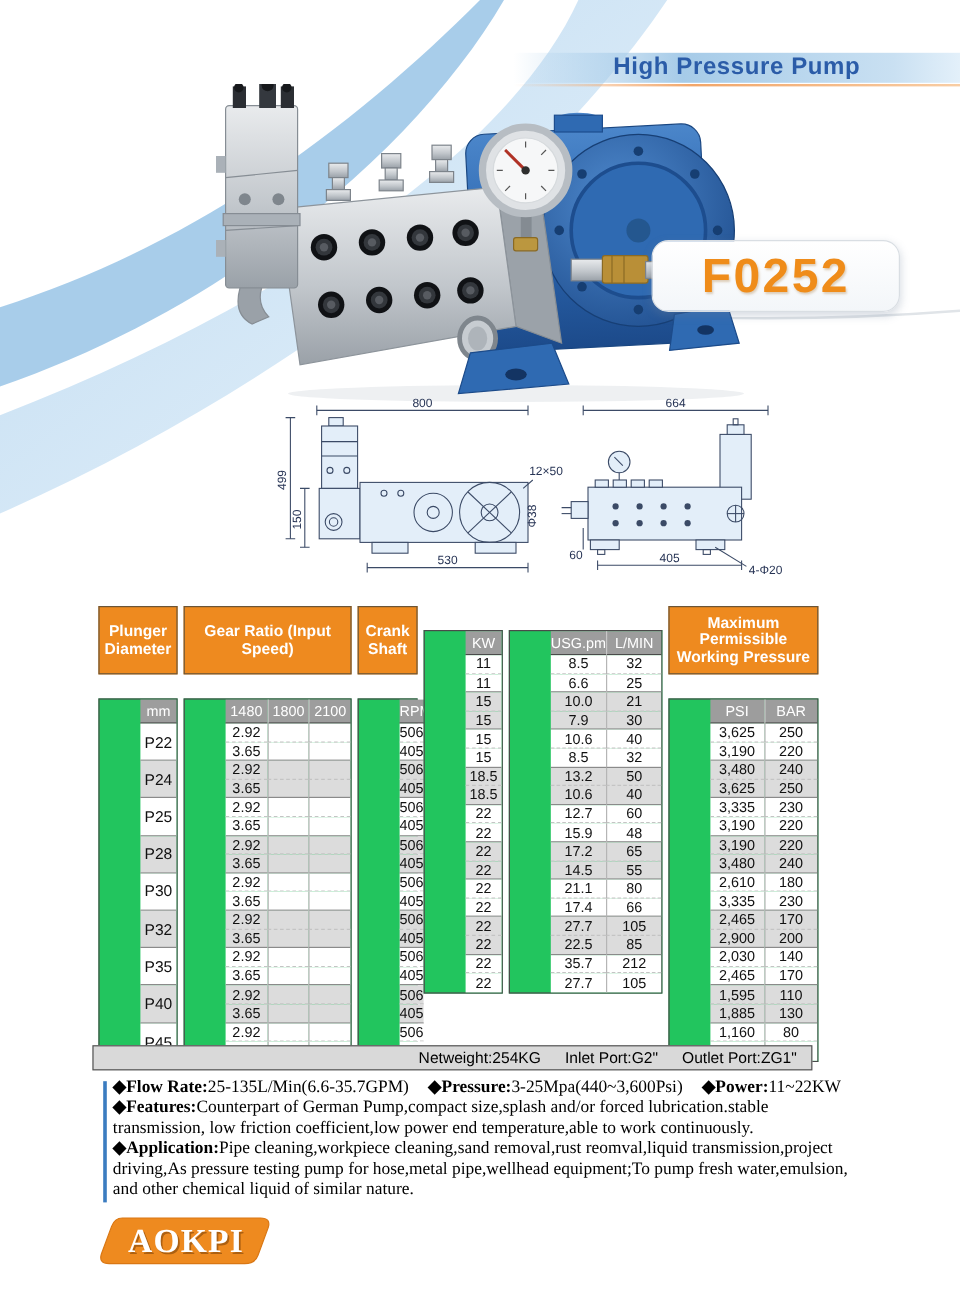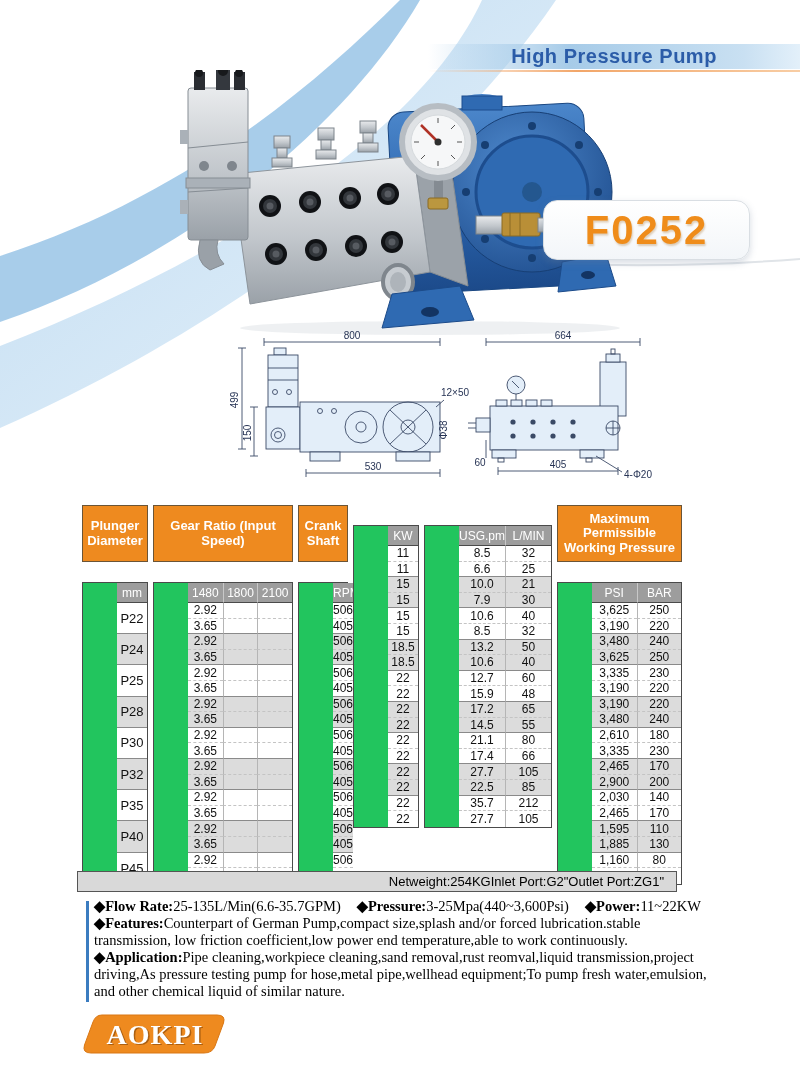--- a/index.html
+++ b/index.html
@@ -52,21 +52,21 @@
   .cell { font-size:12px; color:#111; display:flex; align-items:center; justify-content:center;
           box-sizing:border-box; background:#fff; }
   .cell.model { font-size:13px; }
   .cell.shaded { background:#dcdcdc; }
   .cell.dash  { border-bottom:1px dashed #c4c4c4; }
   .cell.solid { border-bottom:1px solid #8a8a8a; }
   .cell.vline { border-left:1px solid #b5b5b5; }
 
   .netbar { position:absolute; left:77px; top:871px; width:600px; height:21px; z-index:2;
             background:#d9d9d9; border:1px solid #555; box-sizing:border-box;
-            display:flex; align-items:center; justify-content:flex-end; padding-right:12px;
+            display:flex; align-items:center; justify-content:flex-end; gap:20px; padding-right:12px;
             font-size:13px; color:#000; }
 
   
   .watermark { position:absolute; left:52px; top:542px; z-index:6; pointer-events:none;
                font-size:80px; letter-spacing:8px; color:#8c8c8c; opacity:.42; white-space:nowrap; }
 
   
   .blue-bar { position:absolute; left:86px; top:901px; width:3px; height:101px; background:#3b7cc0; z-index:2; }
   .specs { position:absolute; left:94px; top:898px; width:618px; z-index:2;
            font-family:"Liberation Serif", serif; font-size:14.5px; line-height:17px; color:#000; }

